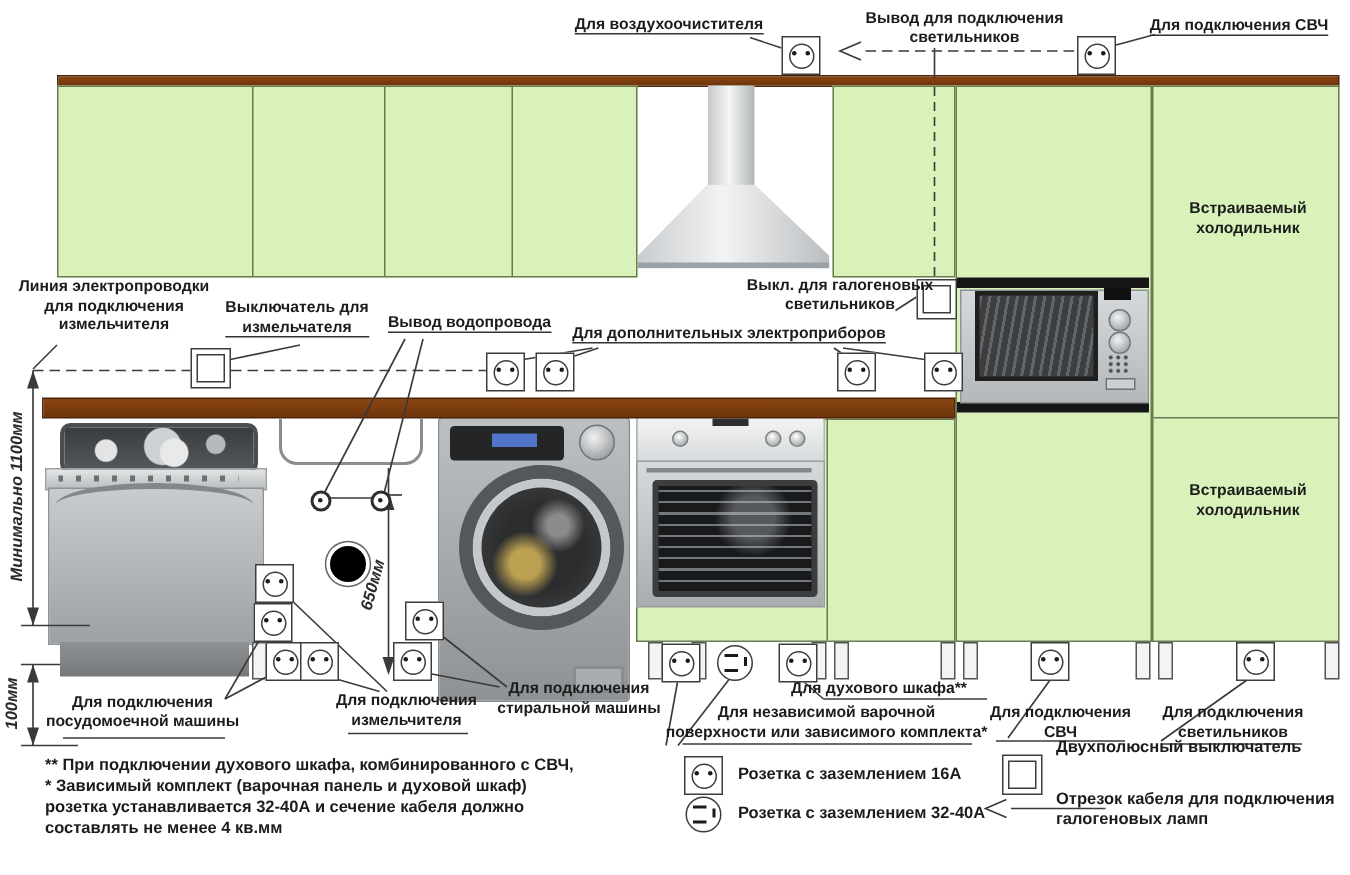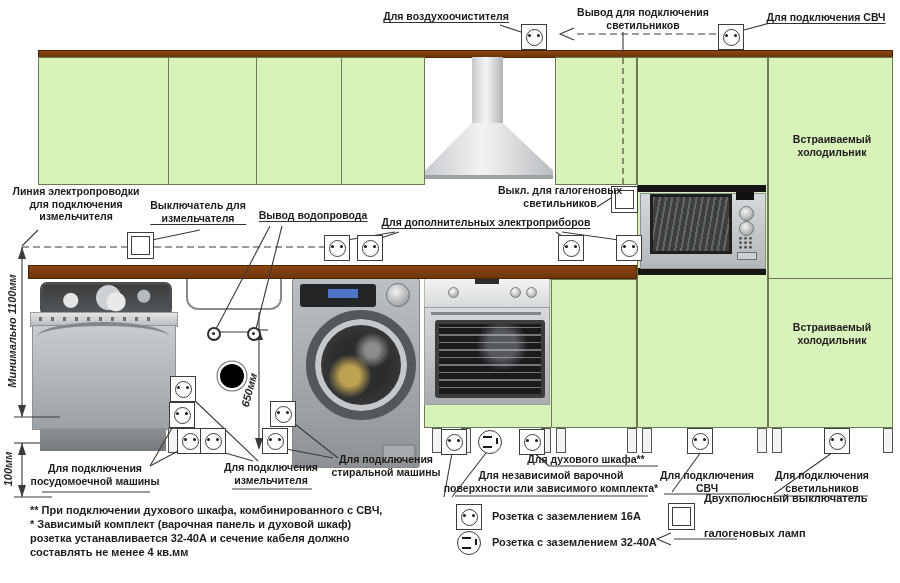--- a/index.html
+++ b/index.html
@@ -380,16 +380,17 @@
       <i></i>
     </div>
   <div class="legend-txt" style="left:492px;top:510px;">Розетка с заземлением 16А</div>
   <div class="sock32" style="left:457px;top:531px;">
       <b></b>
     </div>
   <div class="legend-txt" style="left:492px;top:536px;">Розетка с заземлением 32-40А</div>
   <div class="swt" style="left:668px;top:503px;"></div>
   <div class="legend-txt" style="left:704px;top:492px;">Двухполюсный выключатель</div>
   <div class="legend-txt" style="left:704px;top:527px;">
+    <div>Отрезок кабеля для подключения</div>
       <div>галогеновых ламп</div>
   </div>
 
 </div>
 
 </body></html>

